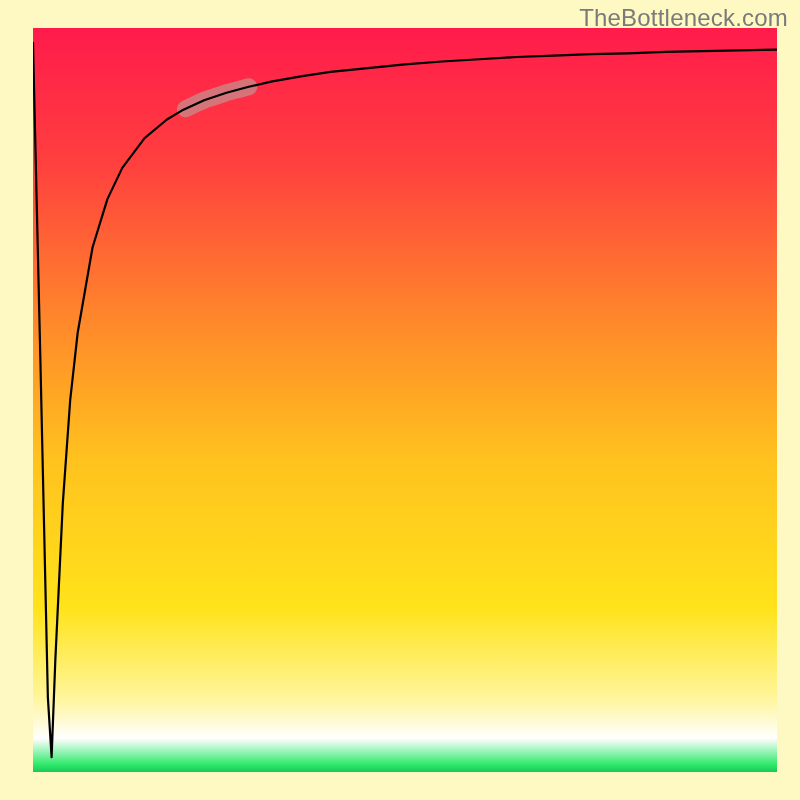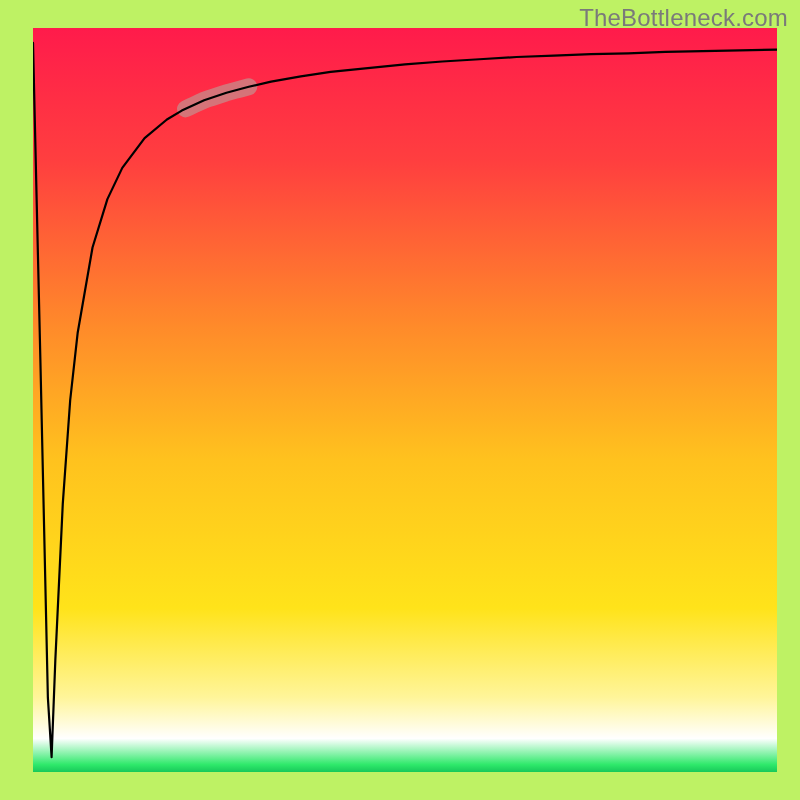--- a/index.html
+++ b/index.html
@@ -8,21 +8,21 @@
     width: 800px;
     height: 800px;
     background: #000;
     font-family: Arial, Helvetica, sans-serif;
     overflow: hidden;
   }
   .stage {
     position: relative;
     width: 800px;
     height: 800px;
-    background: #bef264;
+    background: #fef9c3;
   }
   .watermark {
     position: absolute;
     top: 4px;
     right: 12px;
     font-size: 24px;
     font-weight: 400;
     color: #7a7a7a;
     letter-spacing: 0.2px;
     z-index: 10;

